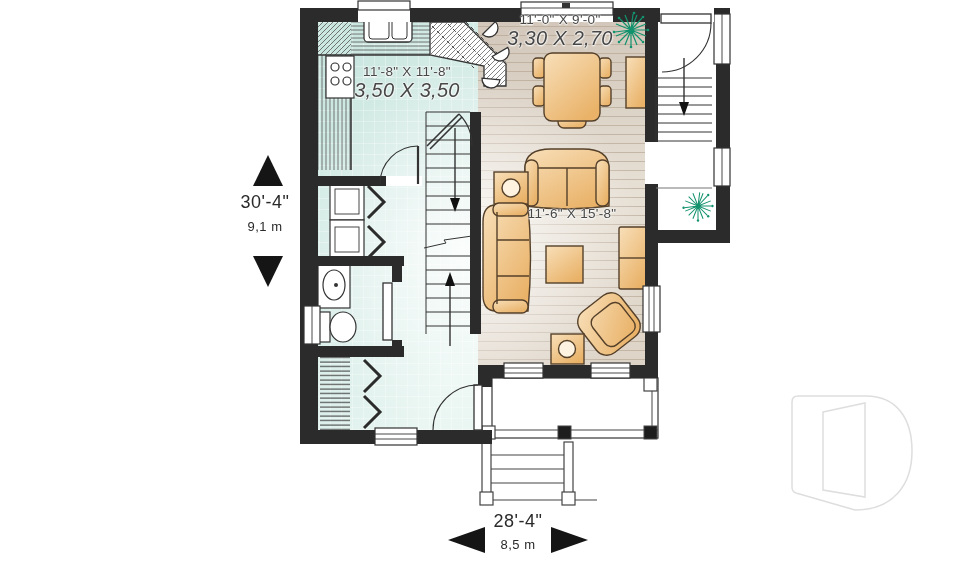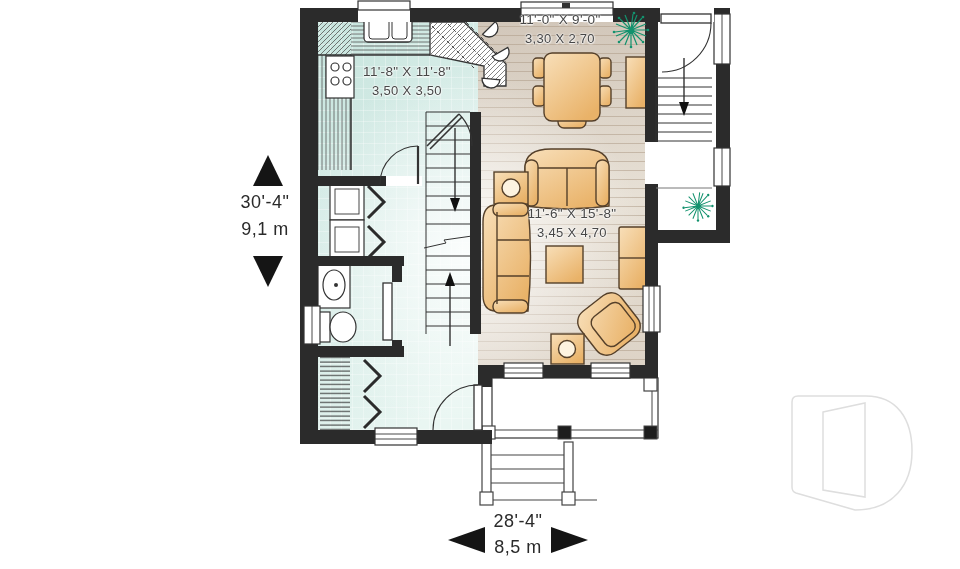--- a/index.html
+++ b/index.html
@@ -2,23 +2,23 @@
 <html><head>
 <meta charset="utf-8">
 <style>
   html,body{margin:0;padding:0;background:#ffffff;}
   #stage{position:relative;width:960px;height:569px;background:#ffffff;overflow:hidden;
          font-family:"Liberation Sans",sans-serif;}
   svg{position:absolute;left:0;top:0;}
   .room{position:absolute;text-align:center;color:#474747;letter-spacing:.3px;
         font-size:13.5px;line-height:19px;
         text-shadow:0 0 2px #fff,0 0 2px #fff,0 1px 2px #fff;}
-  .room .metric{font-size:13px;}
+  .room .metric{font-size:20px;font-style:italic;}
   .dim{position:absolute;text-align:center;color:#2a2a2a;font-size:18px;letter-spacing:.5px;}
-  .dim.metric{font-size:18px;}
+  .dim.metric{font-size:13px;}
   #lblKitchen{left:346px;top:62px;width:122px;}
   #lblDining{left:502px;top:10px;width:116px;}
   #lblLiving{left:514px;top:204px;width:116px;}
   #dimH1{left:226px;top:192px;width:78px;}
   #dimH2{left:226px;top:219px;width:78px;}
   #dimW1{left:482px;top:511px;width:72px;}
   #dimW2{left:482px;top:537px;width:72px;text-align:center;}
   .arr{position:absolute;width:0;height:0;}
   #arrUp{left:253px;top:155px;border-left:15px solid transparent;border-right:15px solid transparent;border-bottom:31px solid #151515;}
   #arrDown{left:253px;top:256px;border-left:15px solid transparent;border-right:15px solid transparent;border-top:31px solid #151515;}
@@ -318,21 +318,20 @@
 <div class="room" id="lblKitchen">
   <div>11'-8" X 11'-8"</div>
   <div class="metric">3,50 X 3,50</div>
 </div>
 <div class="room" id="lblDining">
   <div>11'-0" X 9'-0"</div>
   <div class="metric">3,30 X 2,70</div>
 </div>
 <div class="room" id="lblLiving">
   <div>11'-6" X 15'-8"</div>
-  <div class="metric">3,45 X 4,70</div>
 </div>
 
 <div class="arr" id="arrUp"></div>
 <div class="dim" id="dimH1">30'-4"</div>
 <div class="dim metric" id="dimH2">9,1 m</div>
 <div class="arr" id="arrDown"></div>
 
 <div class="arr" id="arrLeft"></div>
 <div class="dim" id="dimW1">28'-4"</div>
 <div class="dim metric" id="dimW2">8,5 m</div>

